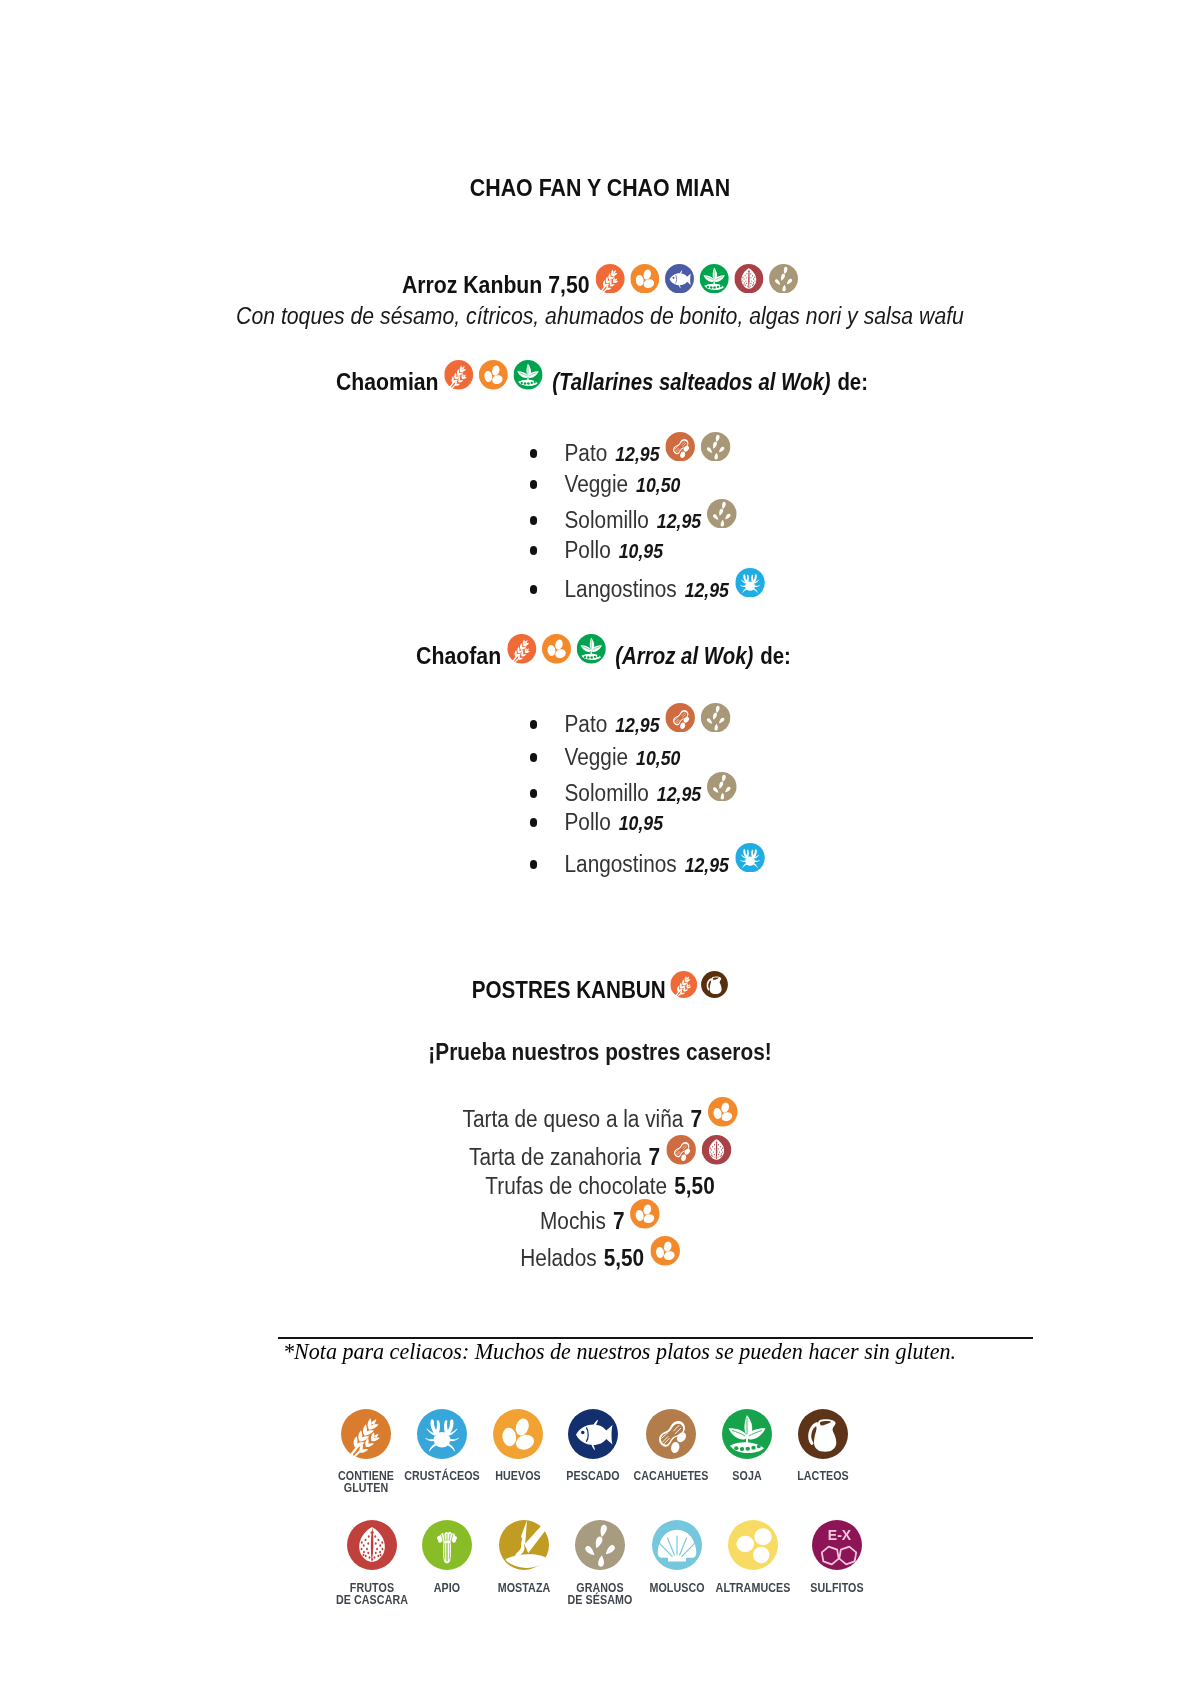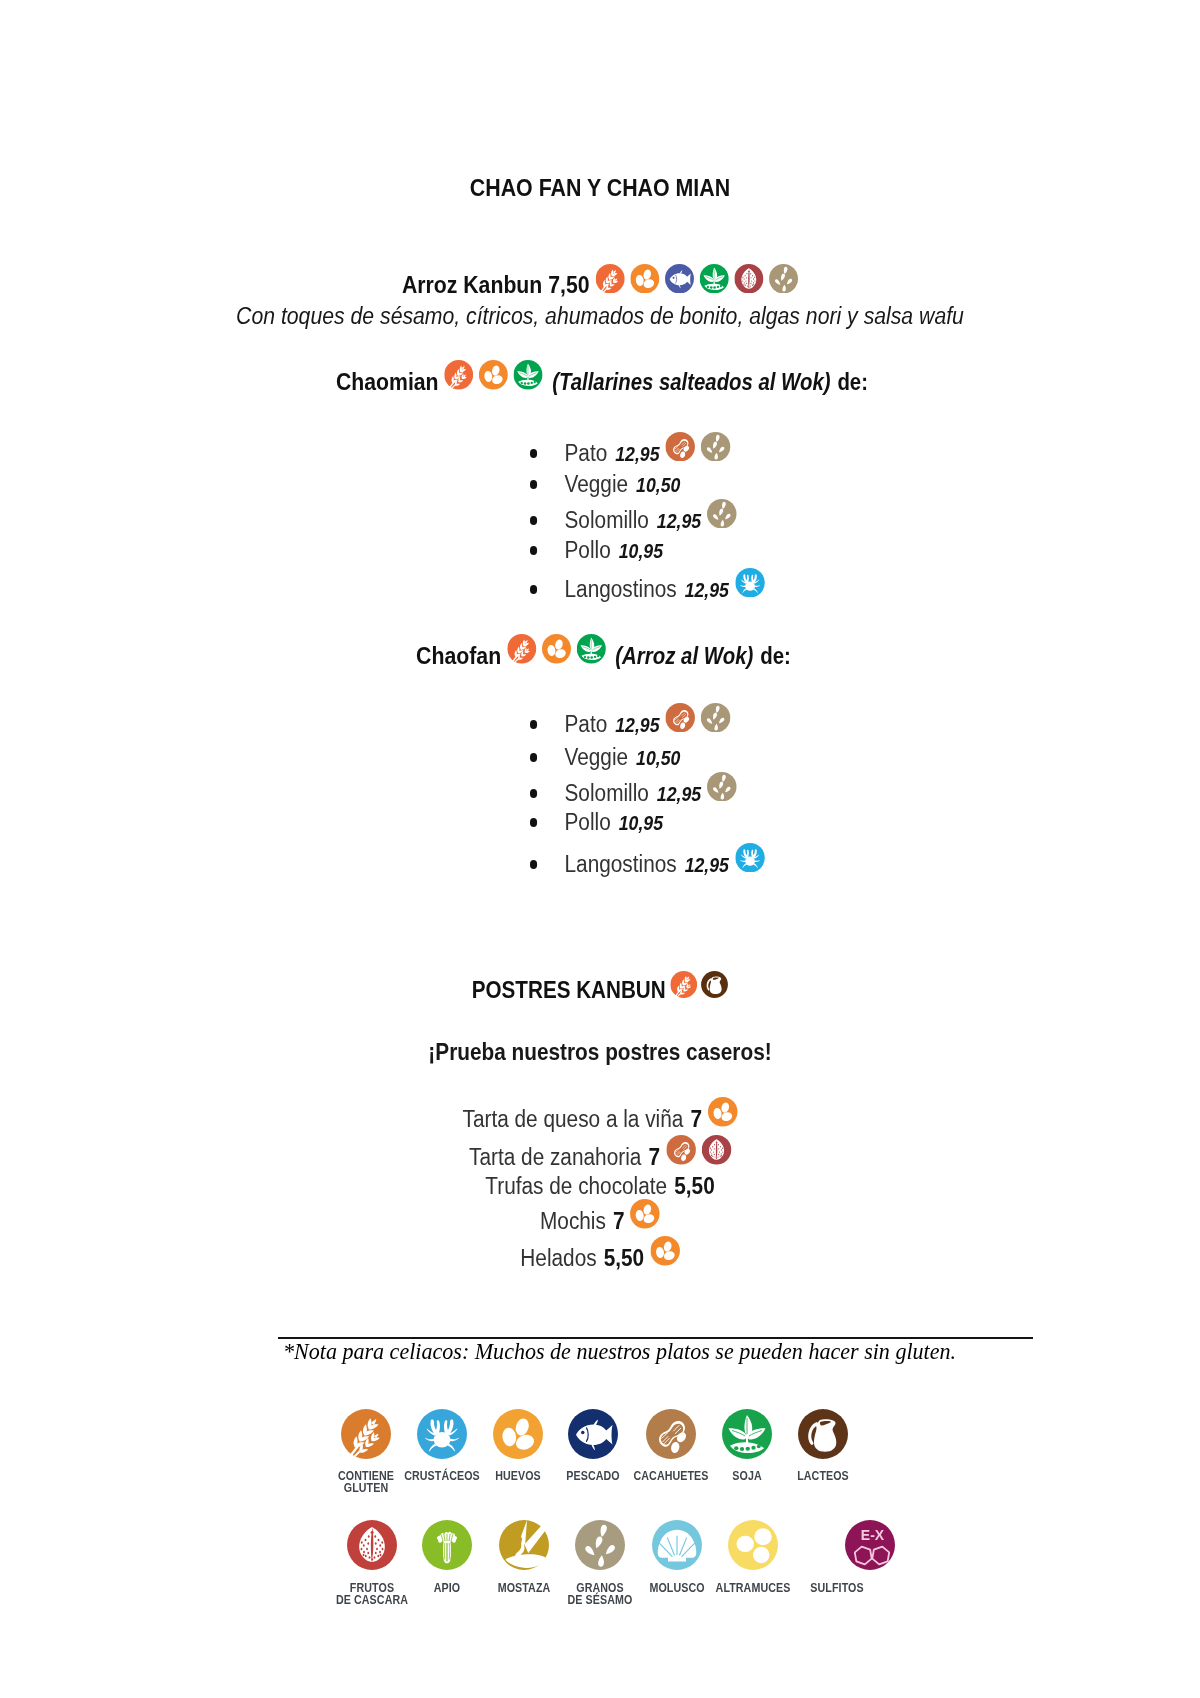--- a/index.html
+++ b/index.html
@@ -645,21 +645,21 @@
       <svg class="ico" width="50" height="50" viewBox="0 0 100 100">
         <circle cx="50" cy="50" r="50" fill="#F7DB63"></circle>
         <ellipse cx="34.5" cy="48" rx="17.5" ry="16.5" fill="#fff"></ellipse>
         <ellipse cx="70" cy="33.5" rx="17.5" ry="17" fill="#fff"></ellipse>
         <ellipse cx="66.5" cy="70" rx="16.5" ry="16.5" fill="#fff"></ellipse>
       </svg>
     </div>
 <div class="leg-lbl" style="left:753.0px;top:1581.5px;width:200px;margin-left:-100px;transform:scaleX(0.835);transform-origin:50% 0;">
       <span style="display:block;">ALTRAMUCES</span>
     </div>
-<div class="abs leg-ico" style="left:845px;top:1520px;">
+<div class="abs leg-ico" style="left:812.0px;top:1520px;">
       <svg class="ico" width="50" height="50" viewBox="0 0 100 100">
         <circle cx="50" cy="50" r="50" fill="#8D1456"></circle>
         <text x="55" y="39" font-family="Liberation Sans, sans-serif" font-size="28" font-weight="bold" fill="#F4C9DE" text-anchor="middle">E-X</text>
         <polygon points="33.37,53.27 50.29,59.43 53.41,77.16 39.63,88.73 22.71,82.57 19.59,64.84" fill="none" stroke="#F4C9DE" stroke-width="3.6" stroke-linejoin="round"></polygon>
         <polygon points="74.63,53.27 88.41,64.84 85.29,82.57 68.37,88.73 54.59,77.16 57.71,59.43" fill="none" stroke="#F4C9DE" stroke-width="3.6" stroke-linejoin="round"></polygon>
       </svg>
     </div>
 <div class="leg-lbl" style="left:837.0px;top:1581.5px;width:200px;margin-left:-100px;transform:scaleX(0.835);transform-origin:50% 0;">
       <span style="display:block;">SULFITOS</span>
     </div>

